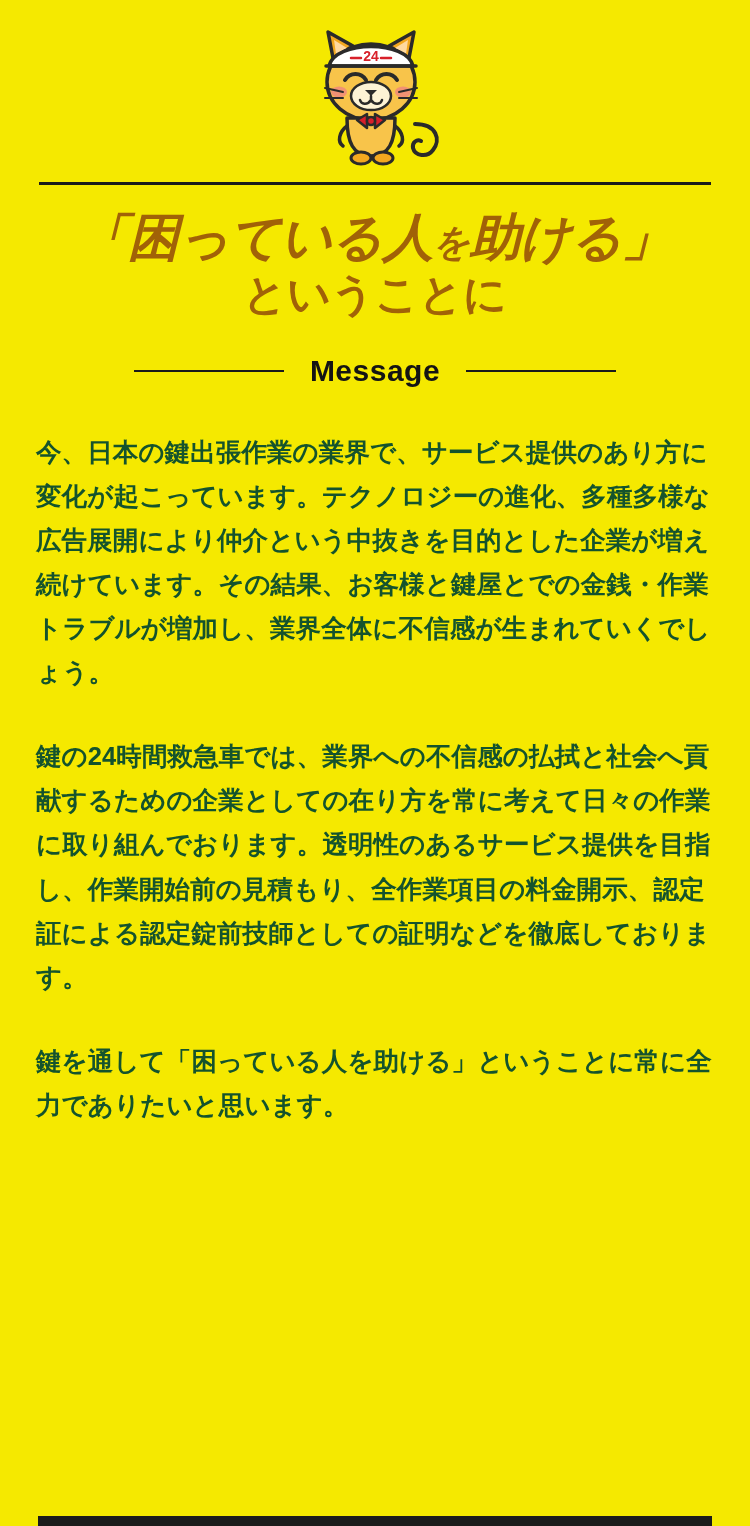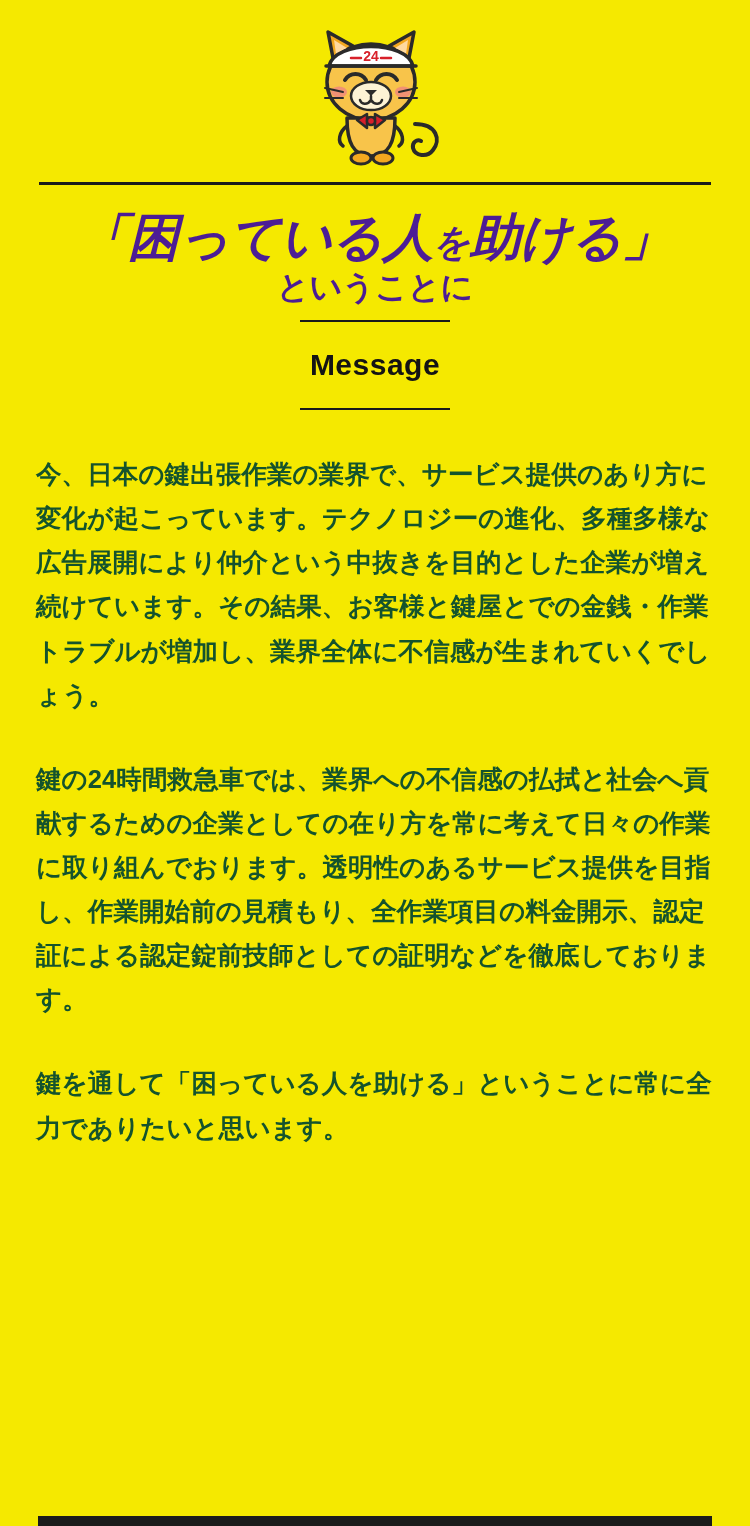--- a/index.html
+++ b/index.html
@@ -31,34 +31,34 @@
   .top-rule {
     width: 672px;
     height: 3px;
     background: #1a1a1a;
     margin: 12px auto 0 auto;
   }
 
   
   .headline {
     text-align: center;
-    color: #4c1d95;
+    color: #a16207;
     padding-top: 24px;
   }
   .hl-1 {
     font-size: 51px;
     font-weight: 900;
     font-style: italic;
     letter-spacing: -1px;
     line-height: 1.12;
     white-space: nowrap;
   }
   .hl-1 .small { font-size: 37px; }
   .hl-2 {
-    font-size: 32px;
+    font-size: 43px;
     font-weight: 900;
     line-height: 1.22;
     letter-spacing: 0px;
     margin-top: 2px;
   }
   .hl-3 {
     font-size: 49px;
     font-weight: 900;
     font-style: italic;
     line-height: 1.16;
@@ -67,22 +67,21 @@
     white-space: nowrap;
   }
   .hl-3 .small { font-size: 35px; }
 
   
   .message-row {
     display: flex;
     align-items: center;
     justify-content: center;
     gap: 26px;
-    margin-top: 13px;
-    flex-direction: column;
+    margin-top: 33px;
   }
   .message-row .rule {
     width: 150px;
     height: 2px;
     background: #1a1a1a;
   }
   .message-label {
     font-size: 30px;
     font-weight: 900;
     color: #141414;

